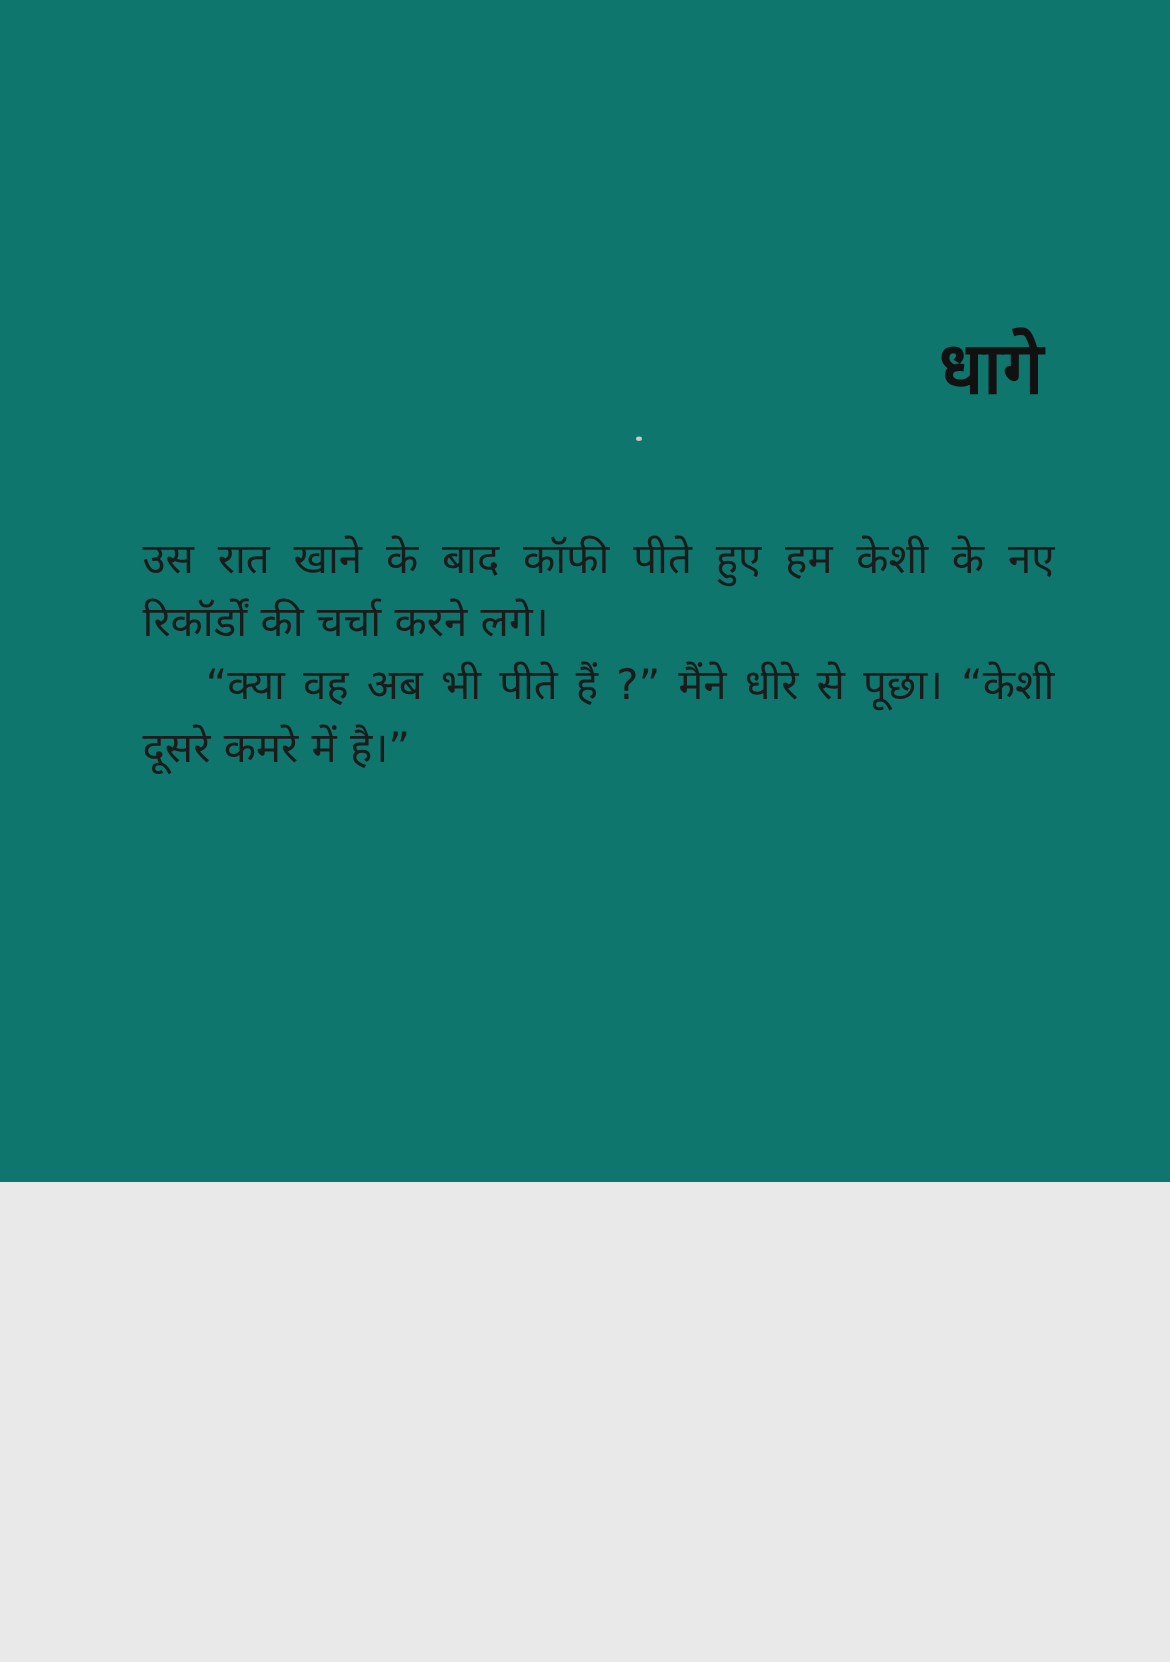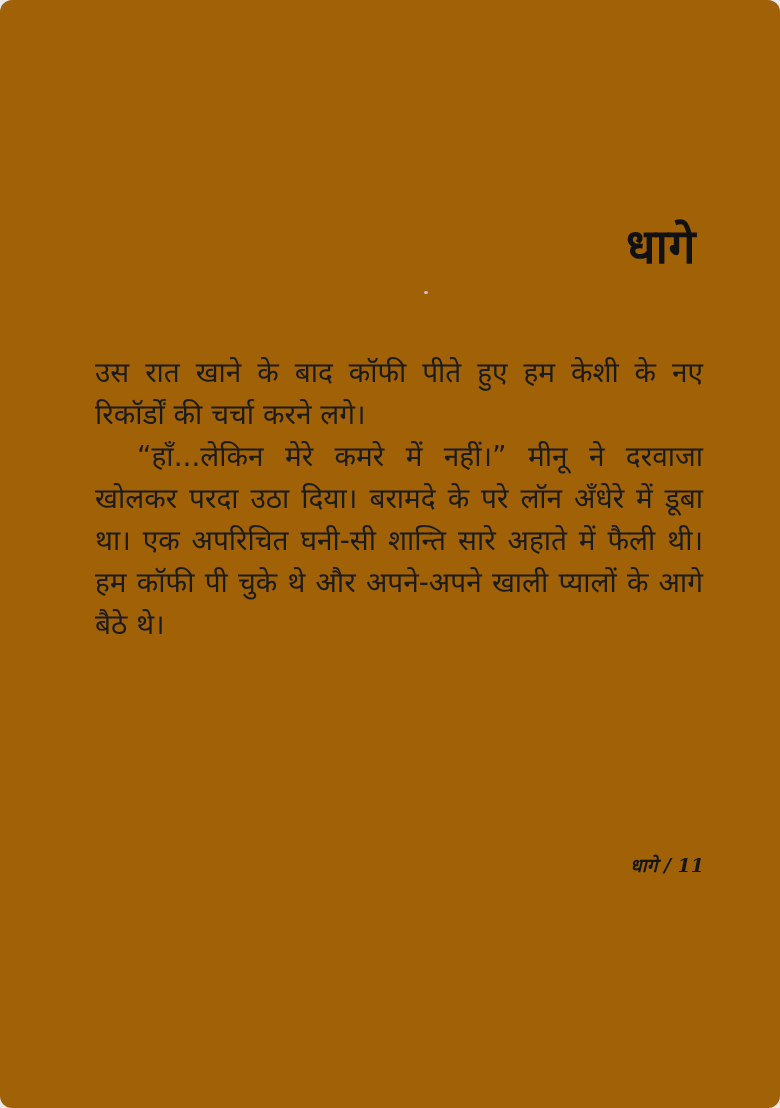--- a/index.html
+++ b/index.html
@@ -1,27 +1,26 @@
 <!DOCTYPE html>
 <html lang="hi"><head>
 <meta charset="utf-8">
 <style>
   * { box-sizing: border-box; }
   html, body { margin: 0; padding: 0; background: #e9e9e9; }
 
   .page {
     position: relative;
     width: 780px;
-    height: 1108px;
+    height: 788px;
     margin: 0 auto;
-    background: #a16207;
+    background: #0f766e;
     color: #1b1b1b;
     font-family: "DejaVu Sans", "Liberation Sans", sans-serif;
     overflow: hidden;
-    border-radius: 12px;
   }
 
   .chapter-title {
     position: absolute;
     top: 220px;
     right: 84px;
     margin: 0;
     font-size: 48px;
     line-height: 1.1;
     font-weight: 700;
@@ -69,20 +68,20 @@
 <body>
 
 <div class="page">
 
   <h1 class="chapter-title">धागे</h1>
 
   <span class="scan-speck"></span>
 
   <main class="body-text">
     <p class="para">उस रात खाने के बाद कॉफी पीते हुए हम केशी के नए रिकॉर्डों की चर्चा करने लगे।</p>
-    <p class="para indent">“हाँ...लेकिन मेरे कमरे में नहीं।” मीनू ने दरवाजा खोलकर परदा उठा दिया। बरामदे के परे लॉन अँधेरे में डूबा था। एक अपरिचित घनी-सी शान्ति सारे अहाते में फैली थी। हम कॉफी पी चुके थे और अपने-अपने खाली प्यालों के आगे बैठे थे।</p>
+    <p class="para indent">“क्या वह अब भी पीते हैं ?” मैंने धीरे से पूछा। “केशी दूसरे कमरे में है।”</p>
   </main>
 
   <footer class="running-footer">
     <span>धागे / 11</span>
   </footer>
 
 </div>
 
 </body></html>

